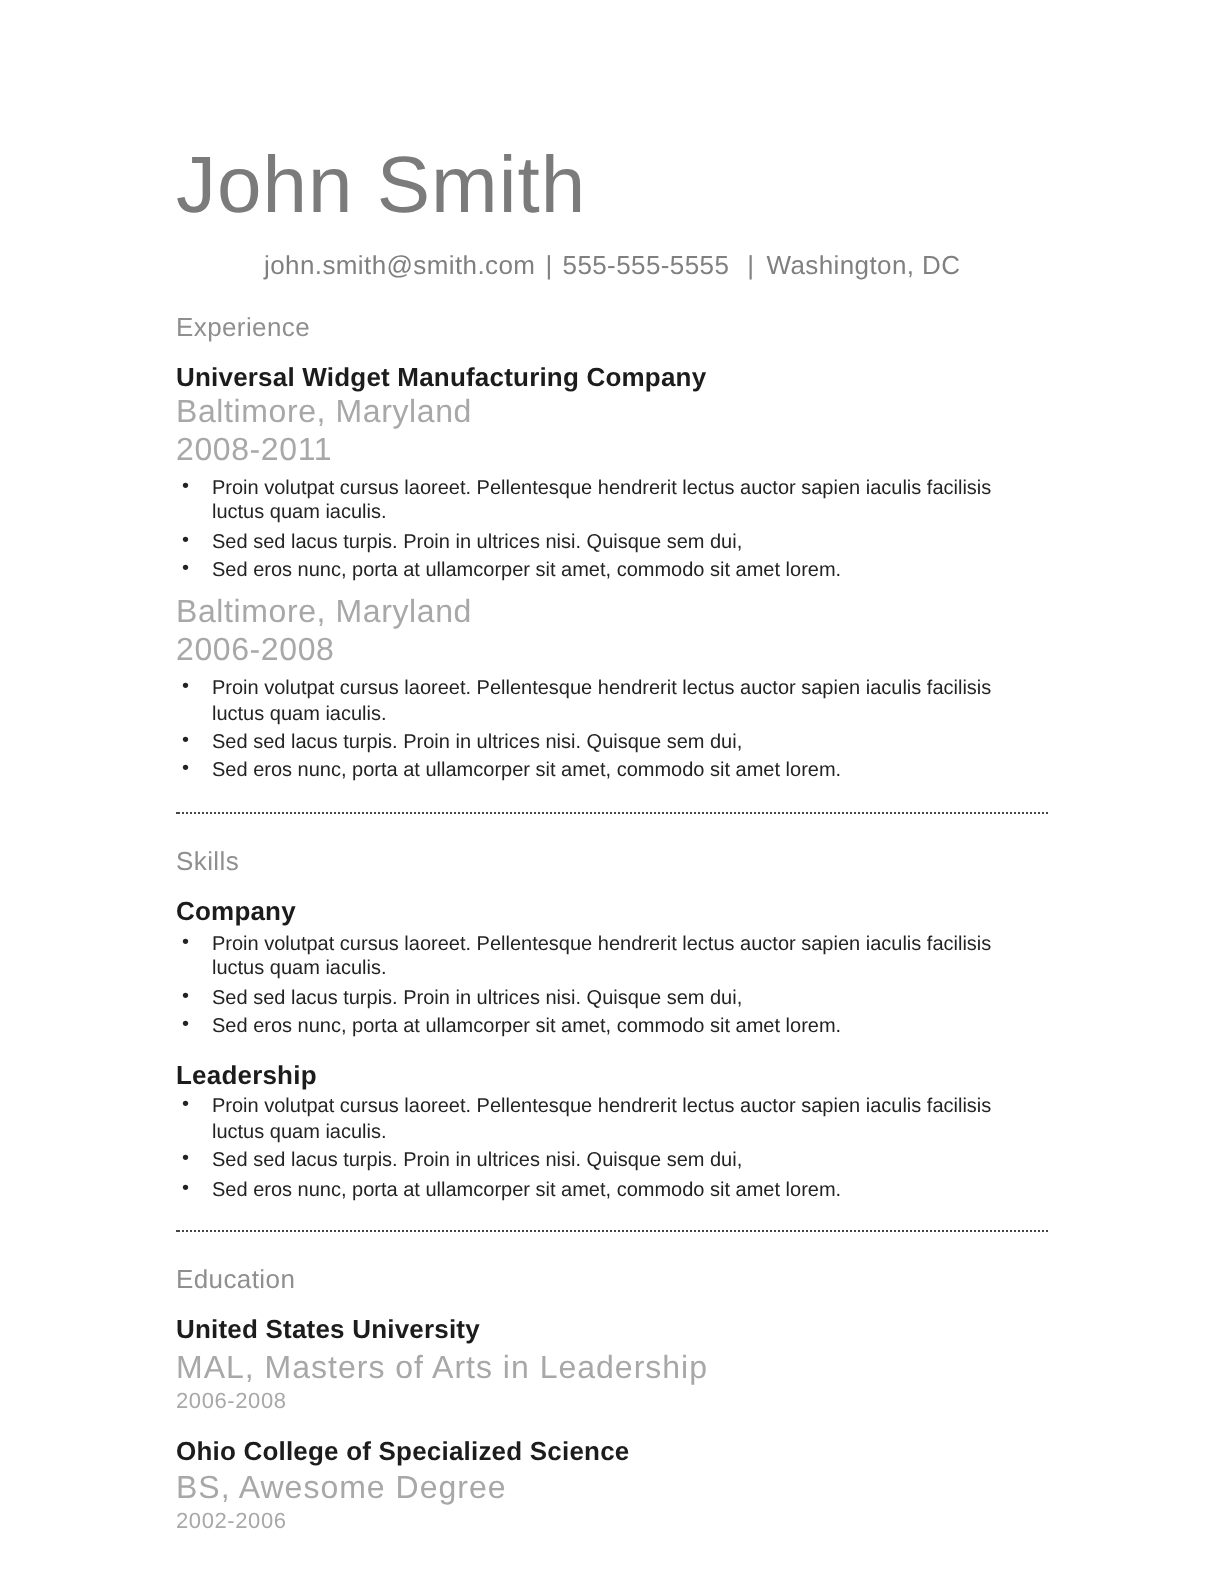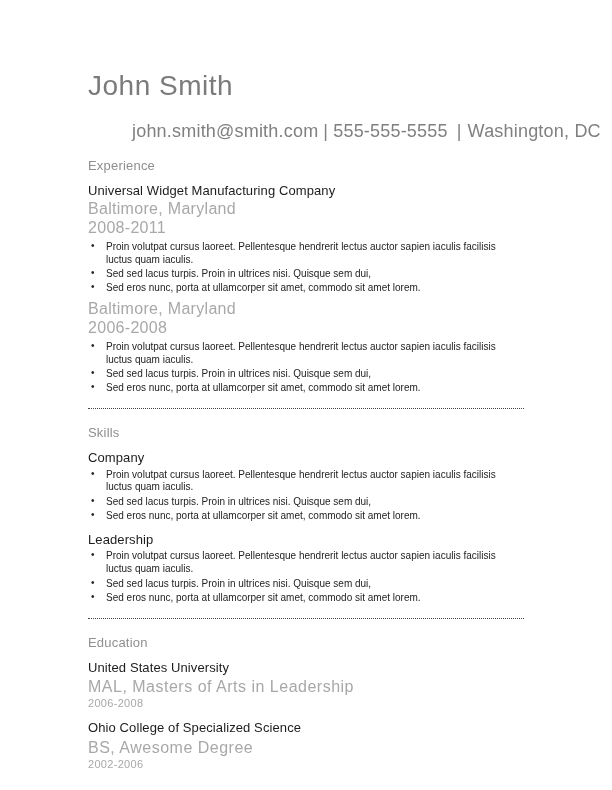--- a/index.html
+++ b/index.html
@@ -7,33 +7,33 @@
     position:relative;
     width:612px; height:790px;
     box-sizing:border-box;
     padding:70px 84px 0 88px;
     background:#fff;
     overflow:hidden;
     font-family:"Liberation Sans","DejaVu Sans",sans-serif;
     color:#222;
   }
   .name {
-    font-size:28px; line-height:1.15; font-weight:400;
+    font-size:40px; line-height:1.15; font-weight:400;
     color:var(--name_gray,#7b7b7b);
-    margin:0 0 19px 0; letter-spacing:0.5px;
+    margin:0 0 9px 0; letter-spacing:0.5px;
   }
-  .contact { font-size:18px; color:var(--contact_gray,#808080); letter-spacing:0.2px; white-space:nowrap;padding-left:44px; }
+  .contact { font-size:13px; color:var(--contact_gray,#808080); letter-spacing:0.2px; white-space:nowrap;padding-left:44px; }
   .contact .sep { margin:0 5px; }
   .contact .sep.wide { margin:0 6px 0 9px; }
   .section-heading {
     font-size:13px; color:var(--heading_gray,#8f8f8f);
     margin-top:17px; letter-spacing:0.2px; line-height:1.15;
   }
   .job-title, .group-title, .edu-name {
-    font-size:13px; font-weight:400; color:var(--title_dark,#1c1c1c);
+    font-size:13px; font-weight:700; color:var(--title_dark,#1c1c1c);
     margin-top:9px; line-height:1.2; letter-spacing:0.1px;
   }
   .meta { font-size:16px; color:var(--meta_gray,#a8a8a8); line-height:1.22; letter-spacing:0.3px; }
   ul.bullets { list-style:none; margin:3px 0 0 0; padding:0; width:436px; }
   ul.bullets li {
     position:relative; padding-left:18px; margin-bottom:1.5px;
     font-size:10px; line-height:1.28; color:var(--body_dark,#232323);
   }
   ul.bullets .dot { position:absolute; left:3px; top:-1px; font-size:10px; }
   .divider { height:0; border-top:1px dotted var(--divider_gray,#474747); margin:13px 0 10px 0; width:436px; }

